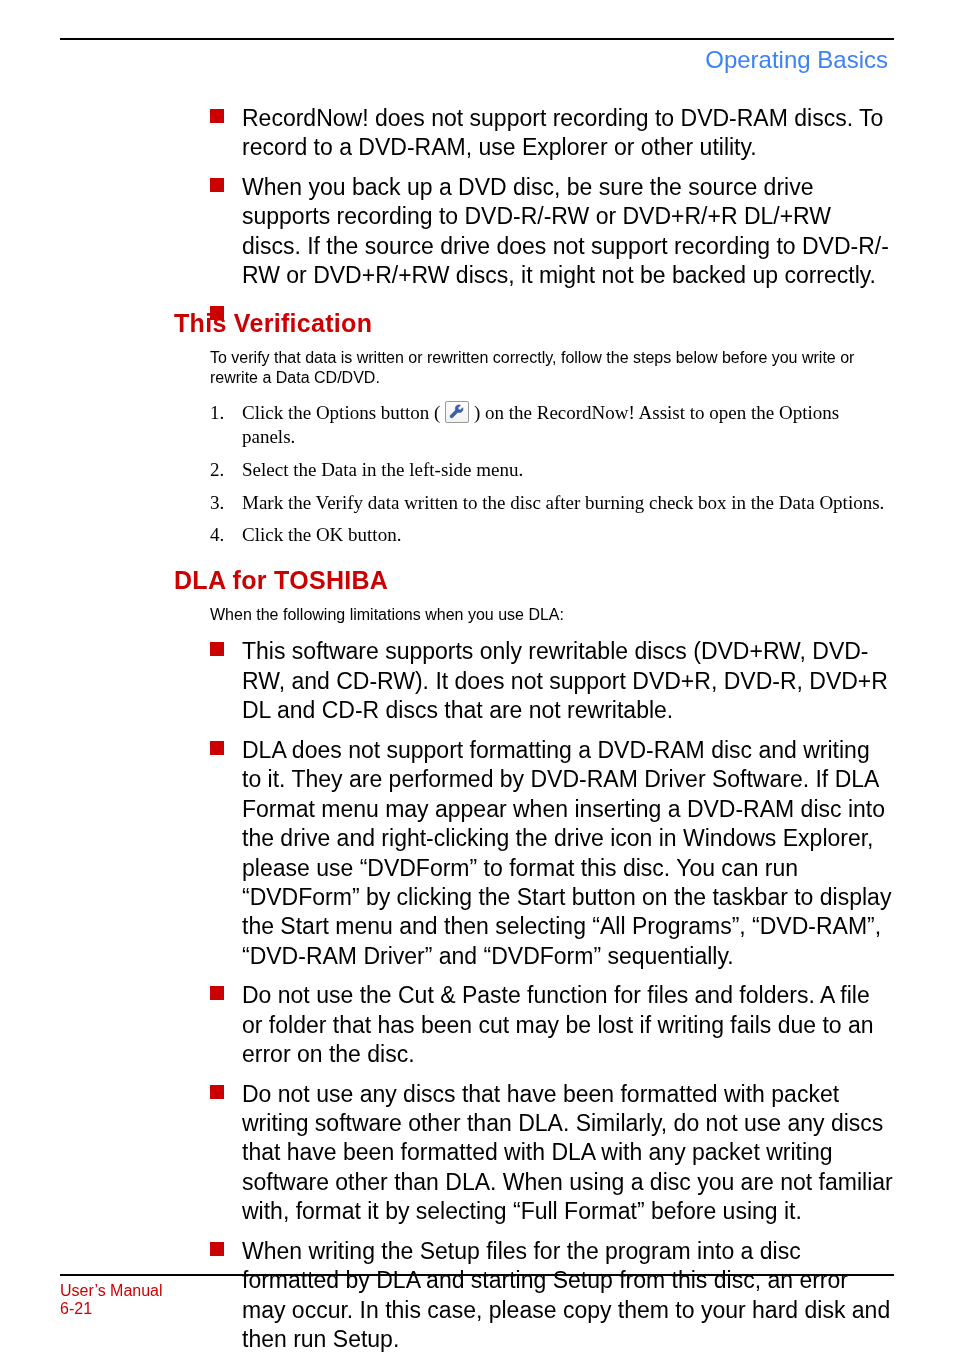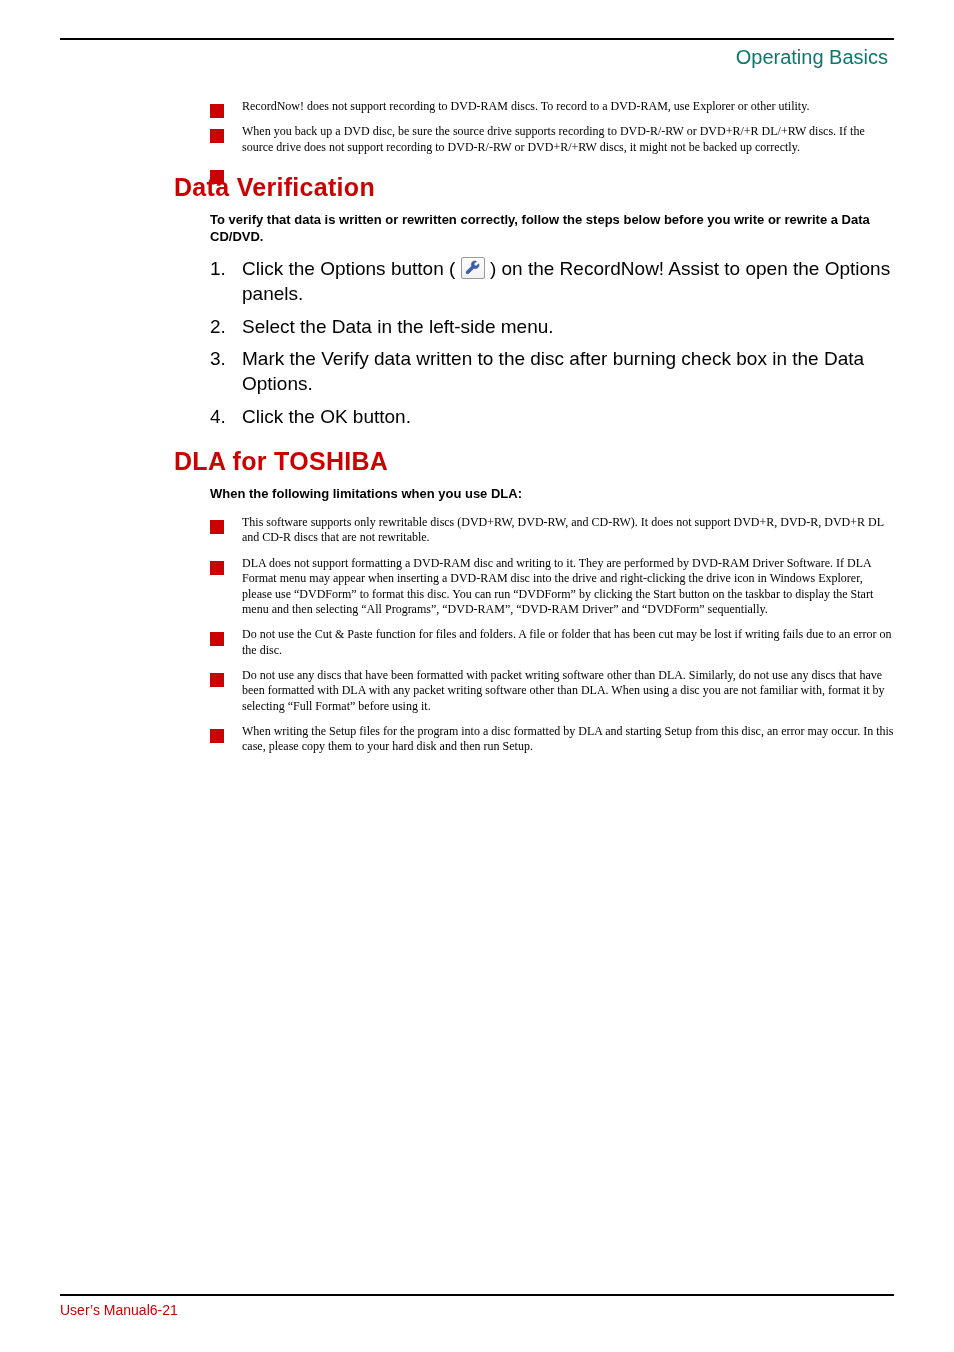--- a/index.html
+++ b/index.html
@@ -17,70 +17,69 @@
     height: 1352px;
     box-sizing: border-box;
     padding: 32px 60px 0 60px;
   }
   .header-line {
     border-top: 2px solid #000000;
     margin-top: 6px;
   }
   .header-text {
     text-align: right;
-    color: #0f766e;
-    font-size: 20px;
+    color: #3b82f6;
+    font-size: 24px;
     margin-top: 6px;
     margin-bottom: 30px;
     padding-right: 6px;
   }
   .content {
     margin-left: 150px;
     margin-right: 0;
   }
   ul.bullet-list {
     list-style: none;
     padding: 0;
     margin: 0 0 14px 0;
   }
   ul.bullet-list > li {
     position: relative;
     padding-left: 32px;
-    font-size: 12px;
+    font-size: 23px;
     line-height: 1.28;
     margin-bottom: 10px;
-    font-family: Liberation Serif, serif;
   }
   .red-square {
     position: absolute;
     left: 0;
     top: 5px;
     width: 14px;
     height: 14px;
     background: #cc0000;
   }
   h2.section-heading {
     color: #cc0000;
     font-weight: 900;
     font-size: 25px;
     margin: 18px 0 10px -36px;
     font-family: Arial, Helvetica, sans-serif;
     letter-spacing: 0.3px;
   }
   p.body-para {
-    font-size: 13px;
+    font-size: 16px;
     line-height: 1.28;
     margin: 0 0 12px 0;
-    font-weight: bold;
   }
   ol.num-list {
     list-style: none;
     padding: 0;
     margin: 0 0 16px 0;
     counter-reset: step;
+    font-family: Liberation Serif, serif;
   }
   ol.num-list > li {
     counter-increment: step;
     position: relative;
     padding-left: 32px;
     font-size: 19px;
     line-height: 1.3;
     margin-bottom: 8px;
   }
   ol.num-list > li::before {
@@ -109,41 +108,42 @@
     left: 60px;
     right: 60px;
     bottom: 34px;
   }
   .footer-line {
     border-top: 2px solid #000000;
     margin-bottom: 6px;
   }
   .footer-row {
     display: flex;
-    justify-content: flex-start;
+    justify-content: center;
     color: #cc0000;
-    font-size: 14px;
+    font-size: 16px;
+    flex-direction: column;
   }
 </style>
 </head>
 <body>
 
 <div class="page">
   <div class="header-line"></div>
   <div class="header-text">Operating Basics</div>
 
   <div class="content">
 
     <ul class="bullet-list">
       <li><span class="red-square"></span><span>RecordNow! does not support recording to DVD-RAM discs. To record to a DVD-RAM, use Explorer or other utility.</span></li>
       <li><span class="red-square"></span><span>When you back up a DVD disc, be sure the source drive supports recording to DVD-R/-RW or DVD+R/+R DL/+RW discs. If the source drive does not support recording to DVD-R/-RW or DVD+R/+RW discs, it might not be backed up correctly.</span></li>
       <li><span class="red-square"></span></li>
     </ul>
 
-    <h2 class="section-heading">Data Verification</h2>
+    <h2 class="section-heading">This Verification</h2>
 
     <p class="body-para">To verify that data is written or rewritten correctly, follow the steps below before you write or rewrite a Data CD/DVD.</p>
 
     <ol class="num-list">
       <li>
         <span>Click the Options button (</span>
         <span class="inline-icon">
           <svg width="18" height="18" viewBox="0 0 18 18">
             <path d="M12.2 2.2c-1.3-0.6-2.9-0.3-3.9 0.7-1.1 1.1-1.3 2.8-0.6 4.1L2.5 12.2c-0.6 0.6-0.6 1.6 0 2.2 0.6 0.6 1.6 0.6 2.2 0l5.2-5.2c1.3 0.7 3 0.5 4.1-0.6 1-1 1.3-2.6 0.7-3.9l-2.4 2.4-1.8-0.5-0.5-1.8 2.4-2.4z" fill="#3b5fb0" stroke="#2a4788" stroke-width="0.5"></path>
           </svg>

